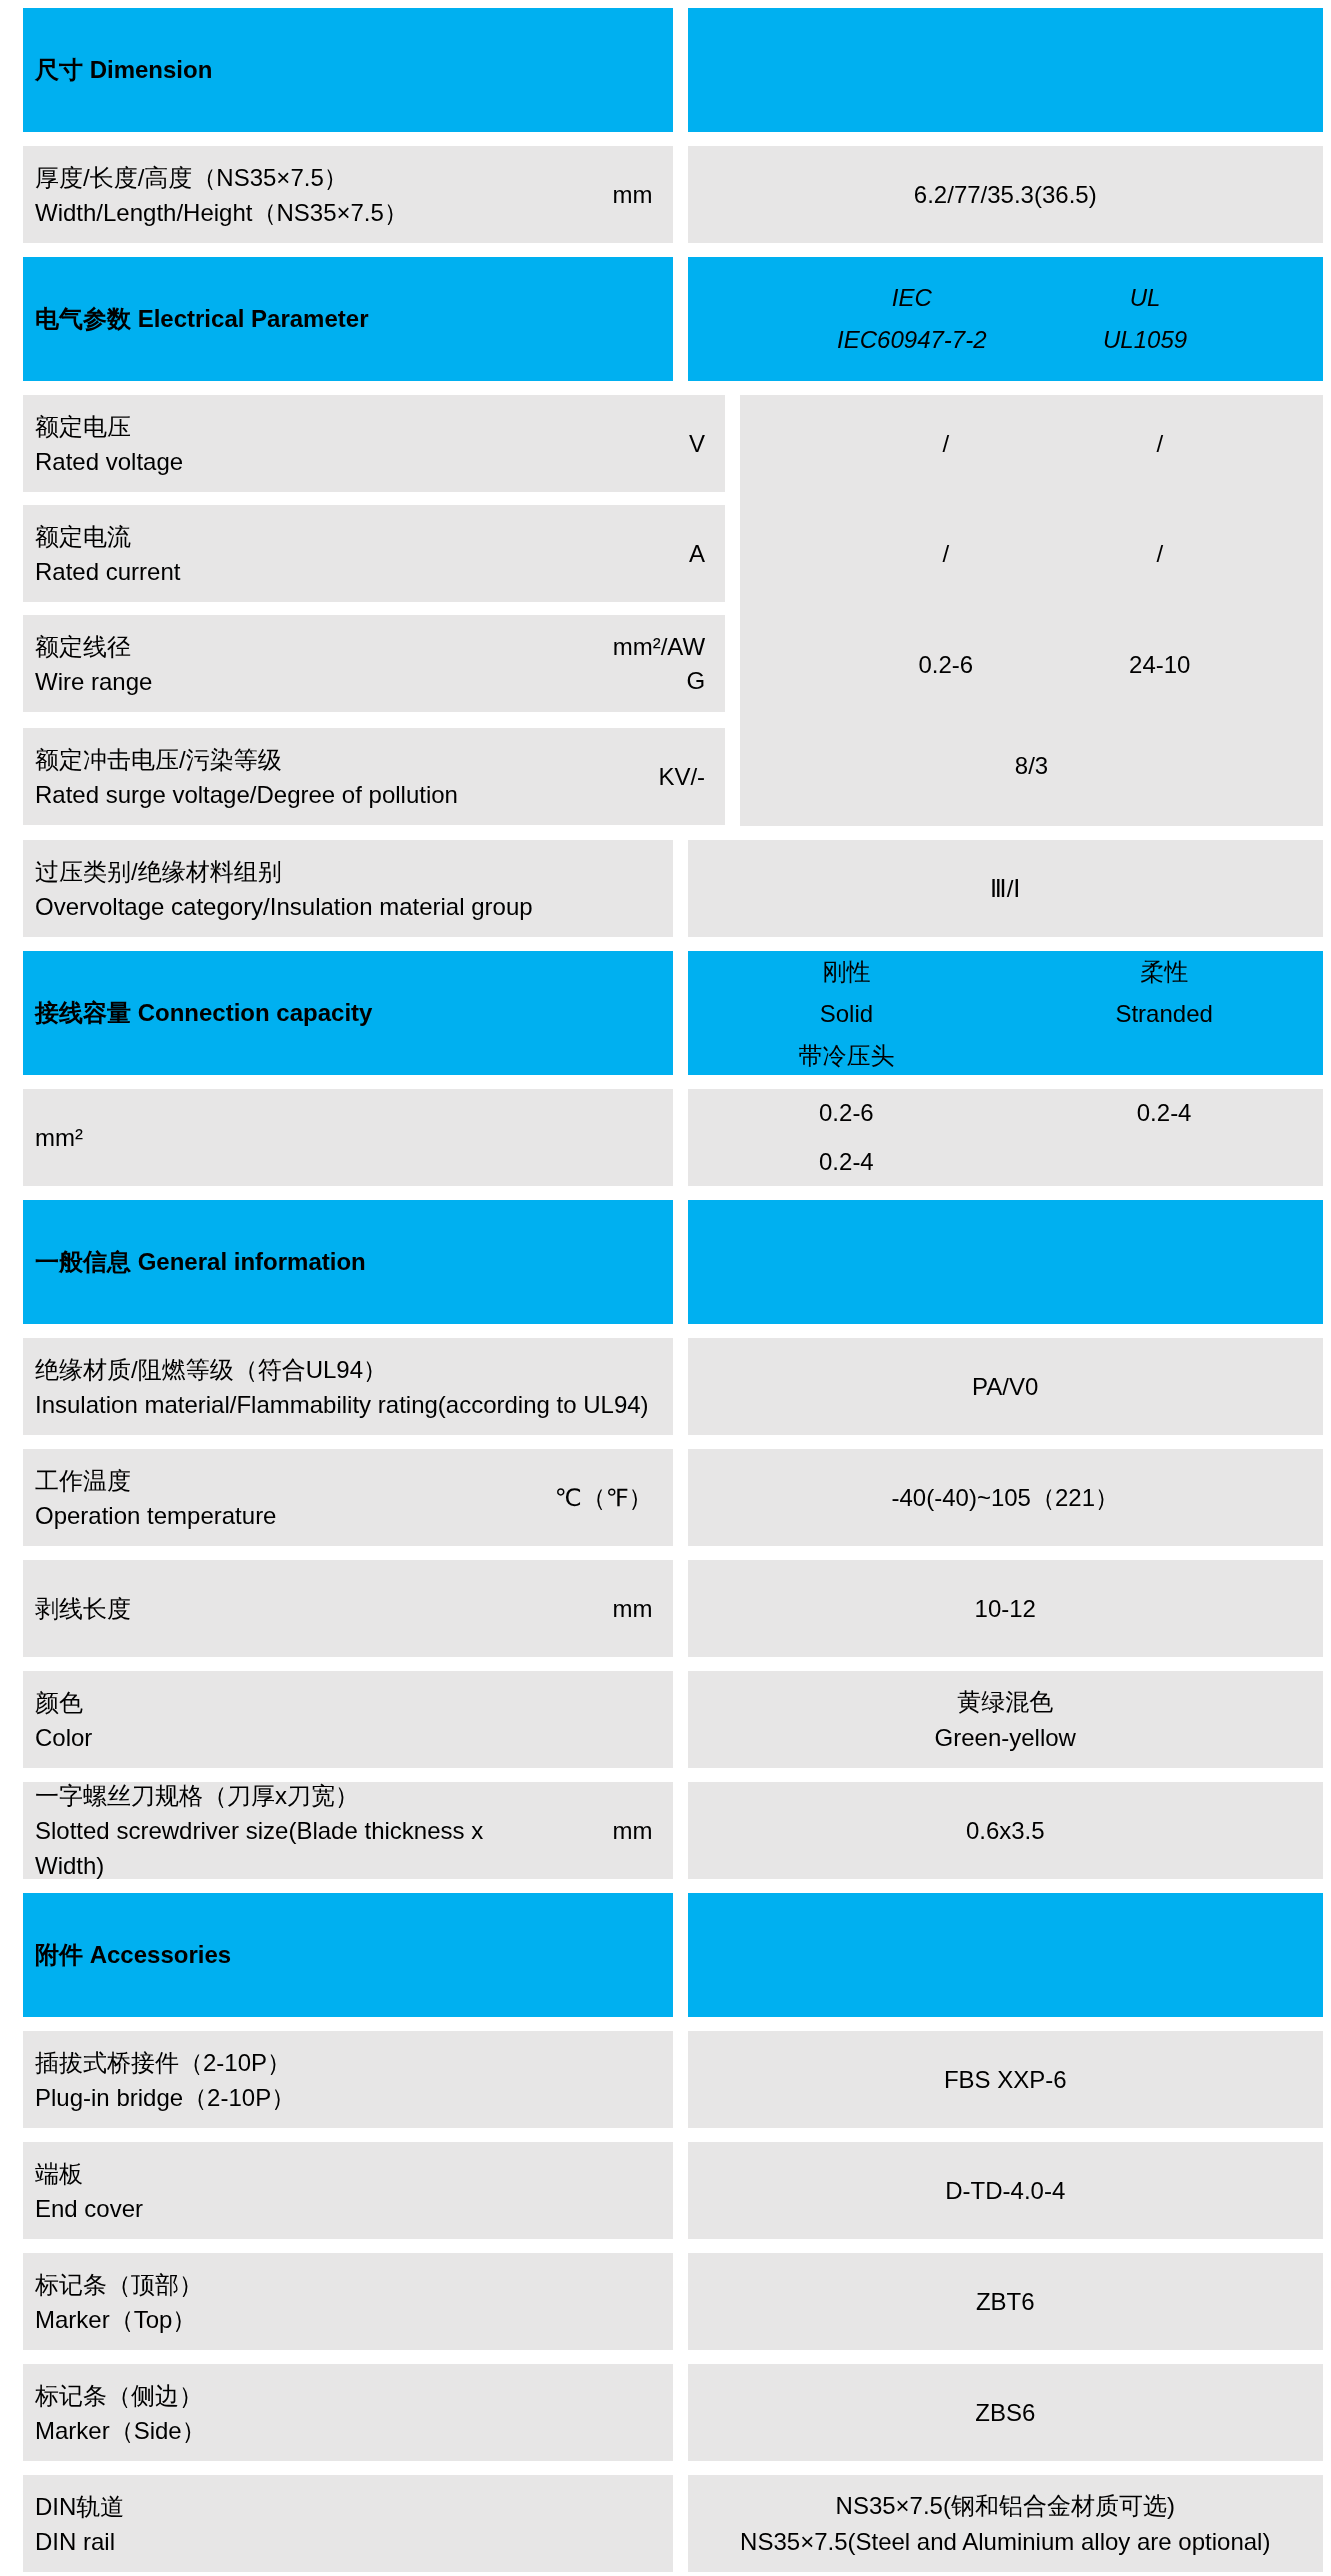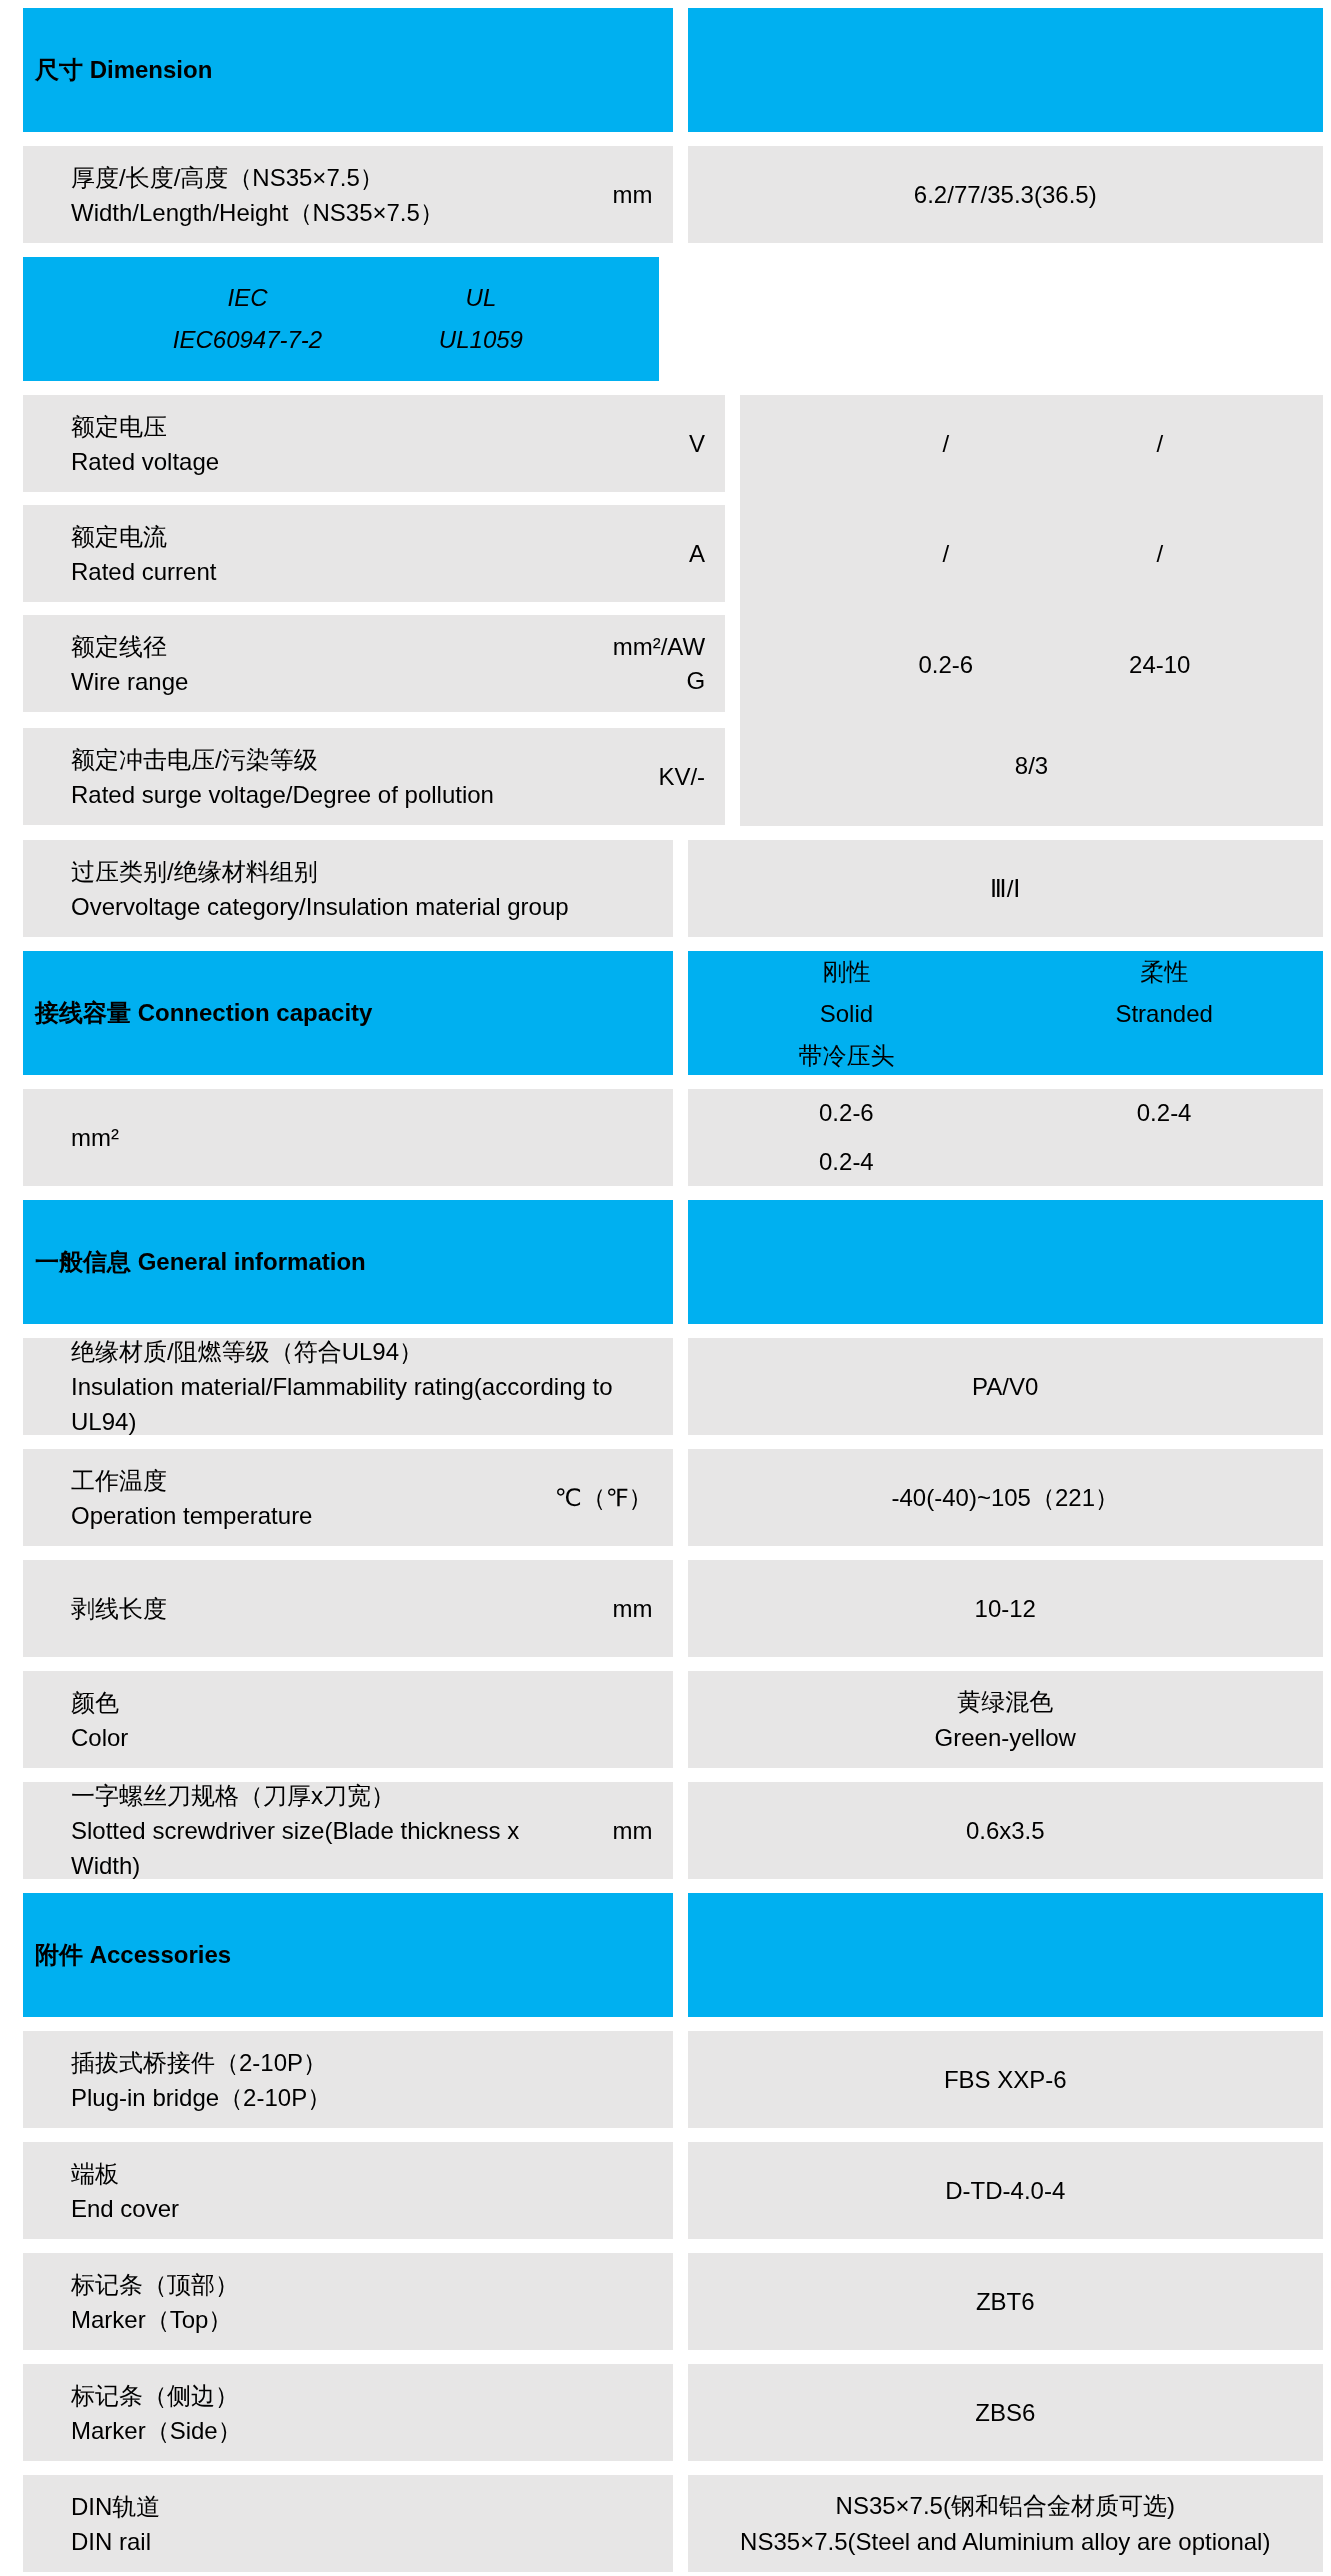--- a/index.html
+++ b/index.html
@@ -17,21 +17,21 @@
   .bg-gray { background:#E7E6E6; }
   .bg-blue { background:#00B0F0; }
   .h-hdr { height:124px; }
   .h-row { height:97px; }
 
   
   .hdr-left { display:flex; align-items:center; padding-left:12px; font-weight:bold; }
 
   
   .data-left { display:flex; align-items:center; }
-  .label { flex:1; padding-left:12px; padding-right:6px; line-height:35px;margin-left:36px; }
+  .label { flex:1; padding-left:12px; padding-right:6px; line-height:35px; }
   .unit {
     width:105px; margin-right:20px; text-align:right;
     line-height:34px; word-break:break-all; flex:none;
   }
 
   
   .val-center {
     display:flex; flex-direction:column; justify-content:center; align-items:center;
     text-align:center; line-height:36px;
   }
@@ -83,20 +83,23 @@
         <div>Width/Length/Height（NS35×7.5）</div>
       </div>
       <div class="unit">mm</div>
     </div>
     <div class="cell cell-r bg-gray h-row val-center">
       <div>6.2/77/35.3(36.5)</div>
     </div>
   </div>
 
   <div class="band">
+    <div class="cell cell-l bg-blue h-hdr hdr-left">
+      <span>电气参数 Electrical Parameter</span>
+    </div>
     <div class="cell cell-r bg-blue h-hdr pos-wrap">
       <div class="pcol two-line pos-a">
         <div>IEC</div>
         <div>IEC60947-7-2</div>
       </div>
       <div class="pcol two-line pos-b">
         <div>UL</div>
         <div>UL1059</div>
       </div>
     </div>

